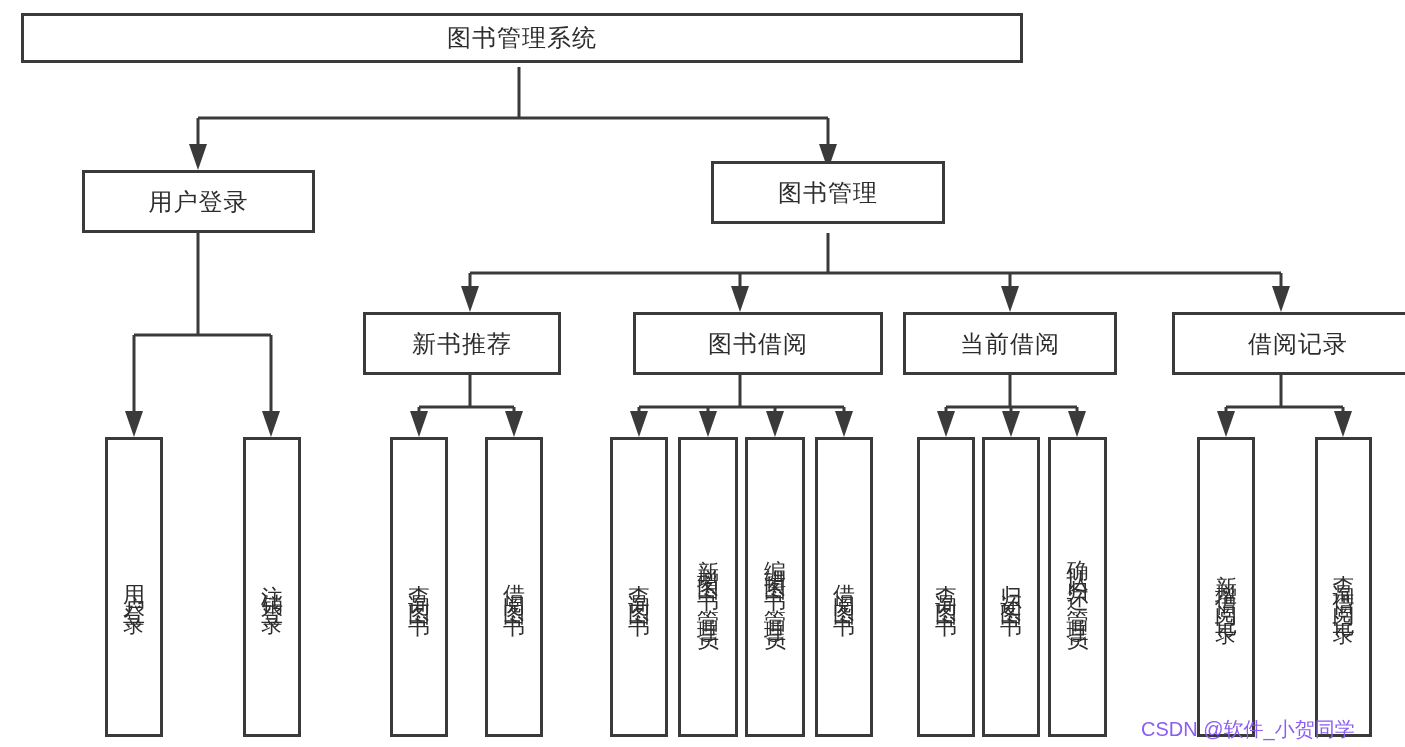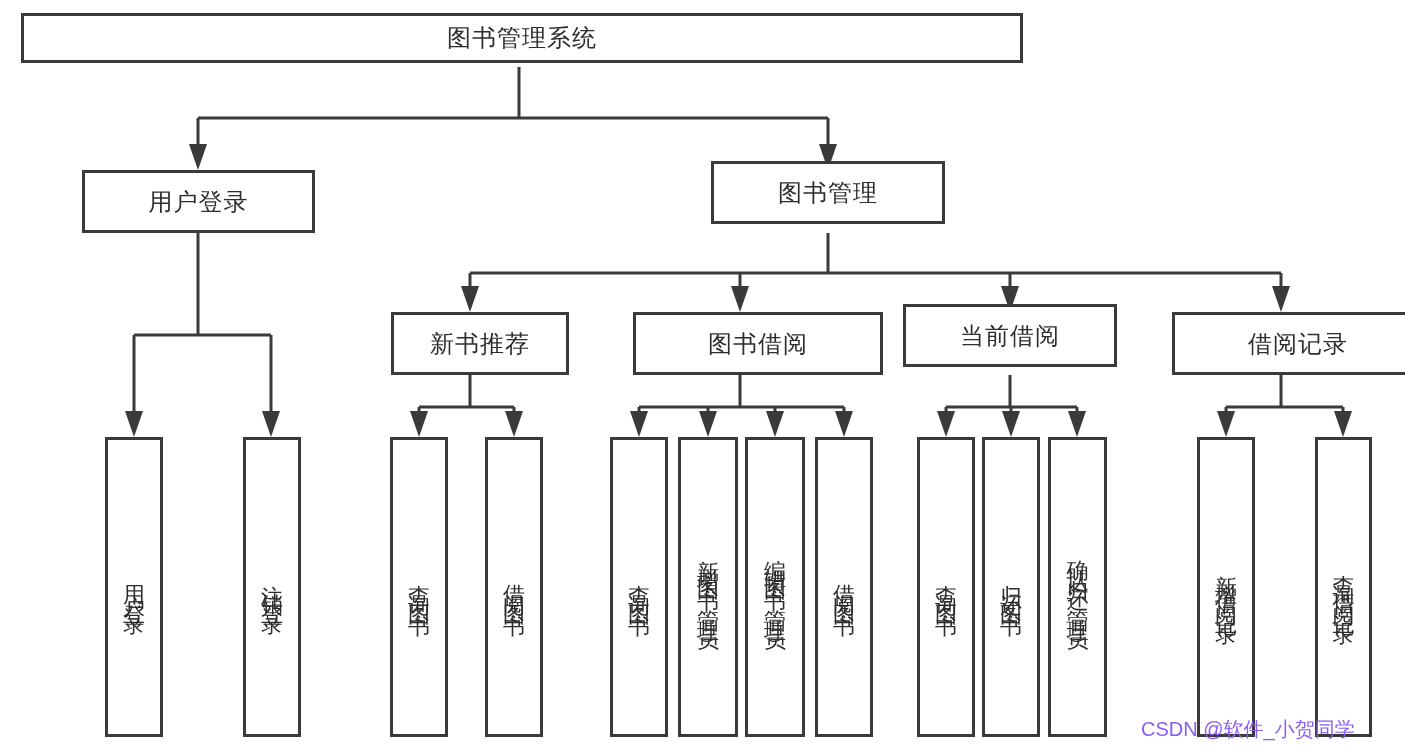--- a/index.html
+++ b/index.html
@@ -50,23 +50,23 @@
     top: 716px;
     font-size: 20px;
     color: #8b5cf6;
     white-space: nowrap;
     z-index: 5;
   }
   
   .n-root   { left: 21px;   top: 13px;  width: 1002px; height: 50px; }
   .n-l2a    { left: 82px;   top: 170px; width: 233px;  height: 63px; }
   .n-l2b    { left: 711px;  top: 161px; width: 234px;  height: 63px; }
-  .n-l3a    { left: 363px;  top: 312px; width: 178px;  height: 63px; margin-left: 28px; }
+  .n-l3a    { left: 363px;  top: 312px; width: 198px;  height: 63px; }
   .n-l3b    { left: 633px;  top: 312px; width: 250px;  height: 63px; }
-  .n-l3c    { left: 903px;  top: 304px; width: 214px;  height: 63px; }
+  .n-l3c    { left: 903px;  top: 312px; width: 214px;  height: 63px; }
   .n-l3d    { left: 1172px; top: 312px; width: 252px;  height: 63px; }
   .leaf     { top: 437px; height: 300px; width: 58px; }
   .lf-0  { left: 105px; }
   .lf-1  { left: 243px; }
   .lf-2  { left: 390px; }
   .lf-3  { left: 485px; }
   .lf-4  { left: 610px; }
   .lf-5  { left: 678px; width: 60px; }
   .lf-6  { left: 745px; width: 60px; }
   .lf-7  { left: 815px; }

